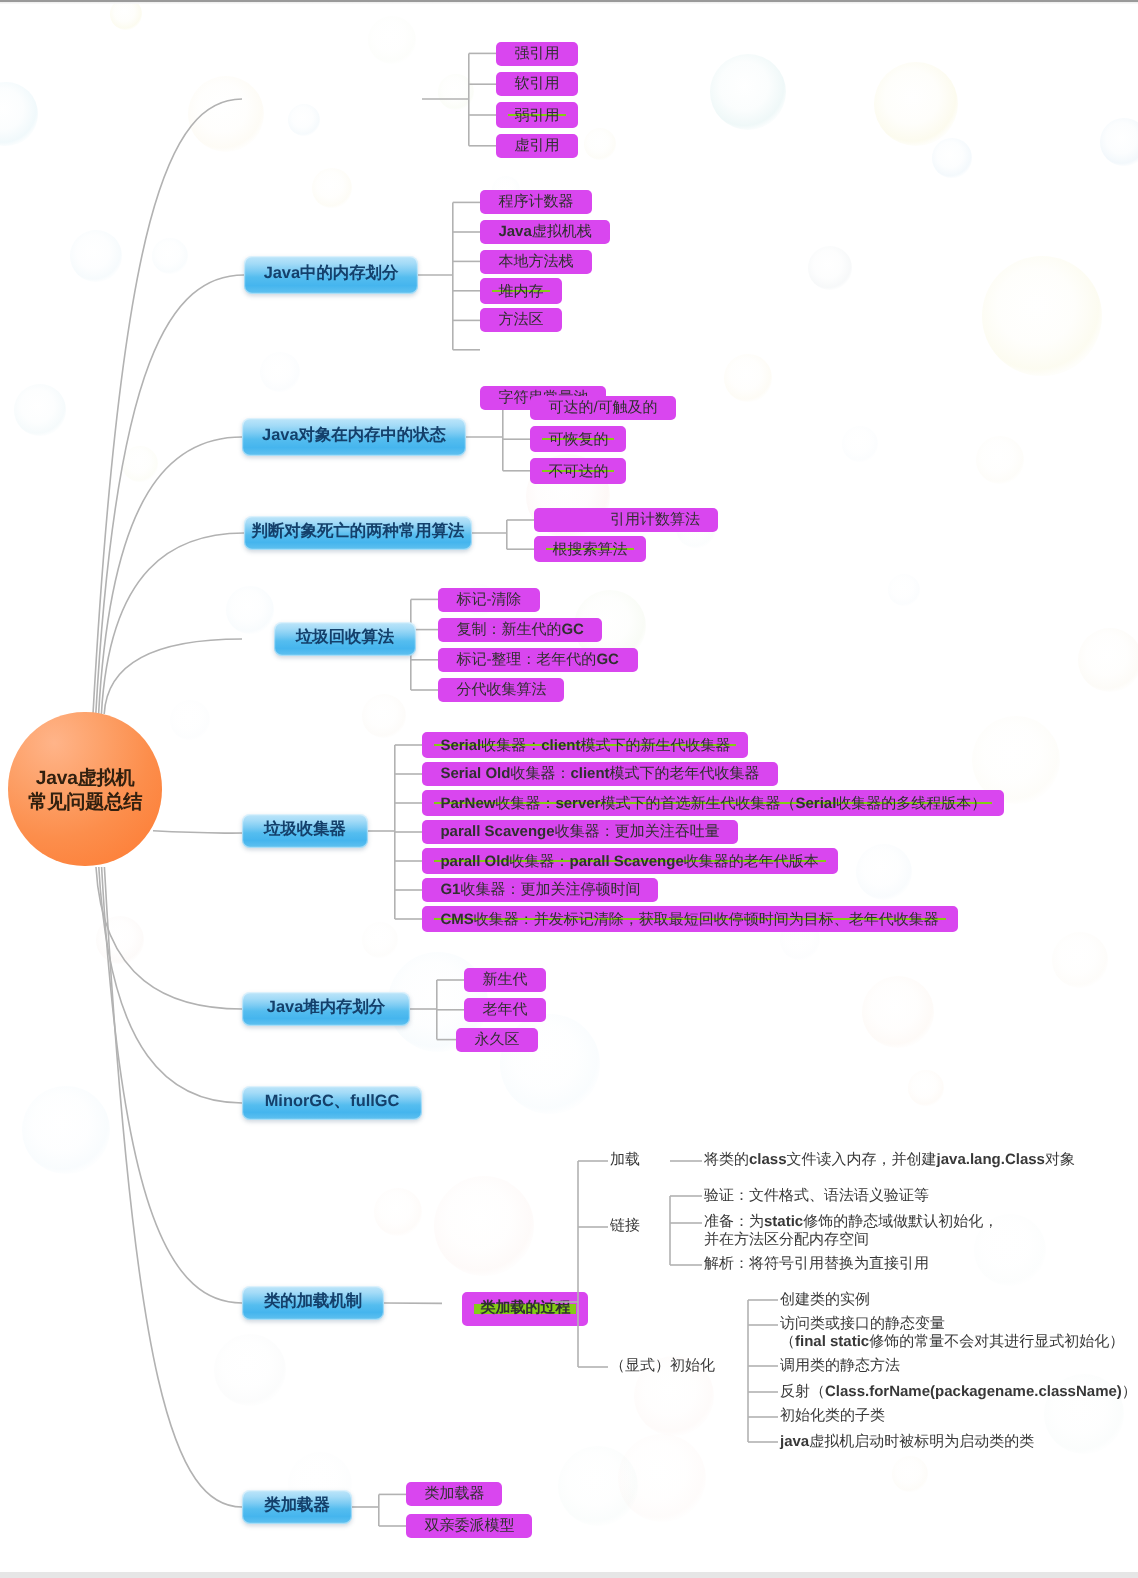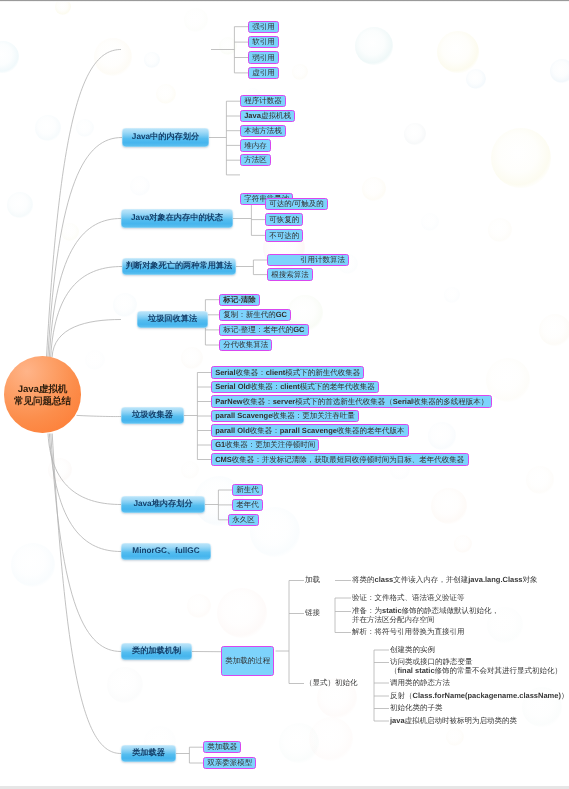--- a/index.html
+++ b/index.html
@@ -14,21 +14,21 @@
 .botbar{position:absolute;left:0;top:786px;width:569px;height:3px;z-index:9;background:#e6e6e6;}
 .center-node{position:absolute;border-radius:50%;
  background:radial-gradient(circle at 30% 20%, #ffb489 0%, #fda169 30%, #fc8e4c 58%, #fd823c 82%, #ff8038 100%);
  display:flex;flex-direction:column;align-items:center;justify-content:center;
  text-align:center;color:#32200f;font-weight:bold;font-size:9.6px;line-height:11.6px;letter-spacing:-0.1px;padding-top:2.5px;box-sizing:border-box;}
 .bnode{position:absolute;border-radius:4px;
  background:linear-gradient(to bottom,#bfe6fa 0%,#a3dbf7 20%,#7bcbf3 40%,#55bdef 56%,#45b5ee 78%,#62c2f0 100%);
  color:#14406b;font-weight:bold;font-size:8.2px;
  display:flex;align-items:center;justify-content:center;white-space:nowrap;
  box-shadow:0 1px 2px rgba(70,100,130,0.26), inset 0 0 0 0.6px rgba(255,255,255,0.45);}
-.lnode{position:absolute;border:1px solid #d946ef;border-radius:2.5px;background:#7dd3fc;
+.lnode{position:absolute;border:6px solid #d946ef;border-radius:2.5px;background:#84cc16;
  color:#303030;font-size:7.5px;line-height:1;display:flex;align-items:center;
  box-sizing:border-box;white-space:nowrap;padding:0 3.2px;}
 .ptext{position:absolute;color:#383838;font-size:7.5px;line-height:8.6px;white-space:nowrap;}
 
 </style>
 </head>
 <body>
 
 <div id="stage">
 <svg class="bg-svg" viewBox="0 0 569 789">
@@ -484,39 +484,39 @@
 <div class="lnode" style="left:240.0px;top:154.0px;height:12.4px;">方法区</div>
 <div class="lnode" style="left:240.0px;top:168.8px;height:12.4px;margin-top:24px;">字符串常量池</div>
 <div class="bnode" style="left:121.0px;top:209.0px;width:112.0px;height:19.0px;">Java对象在内存中的状态</div>
 <div class="lnode" style="left:265.0px;top:197.6px;height:12.4px;">可达的/可触及的</div>
 <div class="lnode" style="left:265.0px;top:213.4px;height:12.4px;">可恢复的</div>
 <div class="lnode" style="left:265.0px;top:229.2px;height:12.4px;">不可达的</div>
 <div class="bnode" style="left:122.0px;top:258.0px;width:114.0px;height:17.0px;">判断对象死亡的两种常用算法</div>
 <div class="lnode" style="left:267.0px;top:253.8px;height:12.4px;padding-left:32px;">引用计数算法</div>
 <div class="lnode" style="left:267.0px;top:268.4px;height:12.4px;">根搜索算法</div>
 <div class="bnode" style="left:121.0px;top:311.0px;width:71.0px;height:17.0px;margin-left:16px;">垃圾回收算法</div>
-<div class="lnode" style="left:219.0px;top:293.5px;height:12.4px;font-weight:bold;">标记-清除</div>
+<div class="lnode" style="left:219.0px;top:293.5px;height:12.4px;">标记-清除</div>
 <div class="lnode" style="left:219.0px;top:308.6px;height:12.4px;">复制：新生代的<b>GC</b></div>
 <div class="lnode" style="left:219.0px;top:323.7px;height:12.4px;">标记-整理：老年代的<b>GC</b></div>
 <div class="lnode" style="left:219.0px;top:338.8px;height:12.4px;">分代收集算法</div>
 <div class="bnode" style="left:121.0px;top:407.0px;width:63.0px;height:17.0px;">垃圾收集器</div>
 <div class="lnode" style="left:211.0px;top:366.3px;height:12.4px;"><b>Serial</b>收集器：<b>client</b>模式下的新生代收集器</div>
 <div class="lnode" style="left:211.0px;top:380.8px;height:12.4px;"><b>Serial Old</b>收集器：<b>client</b>模式下的老年代收集器</div>
 <div class="lnode" style="left:211.0px;top:395.3px;height:12.4px;"><b>ParNew</b>收集器：<b>server</b>模式下的首选新生代收集器（<b>Serial</b>收集器的多线程版本）</div>
 <div class="lnode" style="left:211.0px;top:409.8px;height:12.4px;"><b>parall Scavenge</b>收集器：更加关注吞吐量</div>
 <div class="lnode" style="left:211.0px;top:424.3px;height:12.4px;"><b>parall Old</b>收集器：<b>parall Scavenge</b>收集器的老年代版本</div>
 <div class="lnode" style="left:211.0px;top:438.8px;height:12.4px;"><b>G1</b>收集器：更加关注停顿时间</div>
 <div class="lnode" style="left:211.0px;top:453.3px;height:12.4px;"><b>CMS</b>收集器：并发标记清除，获取最短回收停顿时间为目标、老年代收集器</div>
 <div class="bnode" style="left:121.0px;top:496.0px;width:84.0px;height:17.0px;">Java堆内存划分</div>
 <div class="lnode" style="left:232.0px;top:483.8px;height:12.4px;">新生代</div>
 <div class="lnode" style="left:232.0px;top:498.7px;height:12.4px;">老年代</div>
 <div class="lnode" style="left:228px;top:513.6px;height:12.4px;">永久区</div>
 <div class="bnode" style="left:121.0px;top:543.0px;width:90.0px;height:17.0px;">MinorGC、fullGC</div>
 <div class="bnode" style="left:121.0px;top:643.0px;width:71.0px;height:17.0px;">类的加载机制</div>
-<div class="lnode" style="left:221.0px;top:645.5px;height:30px;">类加载的过程</div>
+<div class="lnode" style="left:231px;top:645.5px;height:17px;font-weight:bold;">类加载的过程</div>
 <div class="bnode" style="left:121.0px;top:745.0px;width:55.0px;height:17.0px;">类加载器</div>
 <div class="lnode" style="left:203.0px;top:741.0px;height:12.4px;">类加载器</div>
 <div class="lnode" style="left:203.0px;top:756.8px;height:12.4px;">双亲委派模型</div>
 <svg class="edge-svg" viewBox="0 0 569 789">
 <g fill="none" stroke="#b2b2b2" stroke-width="0.8">
 <path d="M 275.5 651 L 289.0 651"></path>
 <path d="M 289.0 580.5 L 289.0 683.5"></path>
 <path d="M 289.0 580.5 L 304.0 580.5"></path>
 <path d="M 289.0 613.5 L 304.0 613.5"></path>
 <path d="M 289.0 683.5 L 304.0 683.5"></path>

